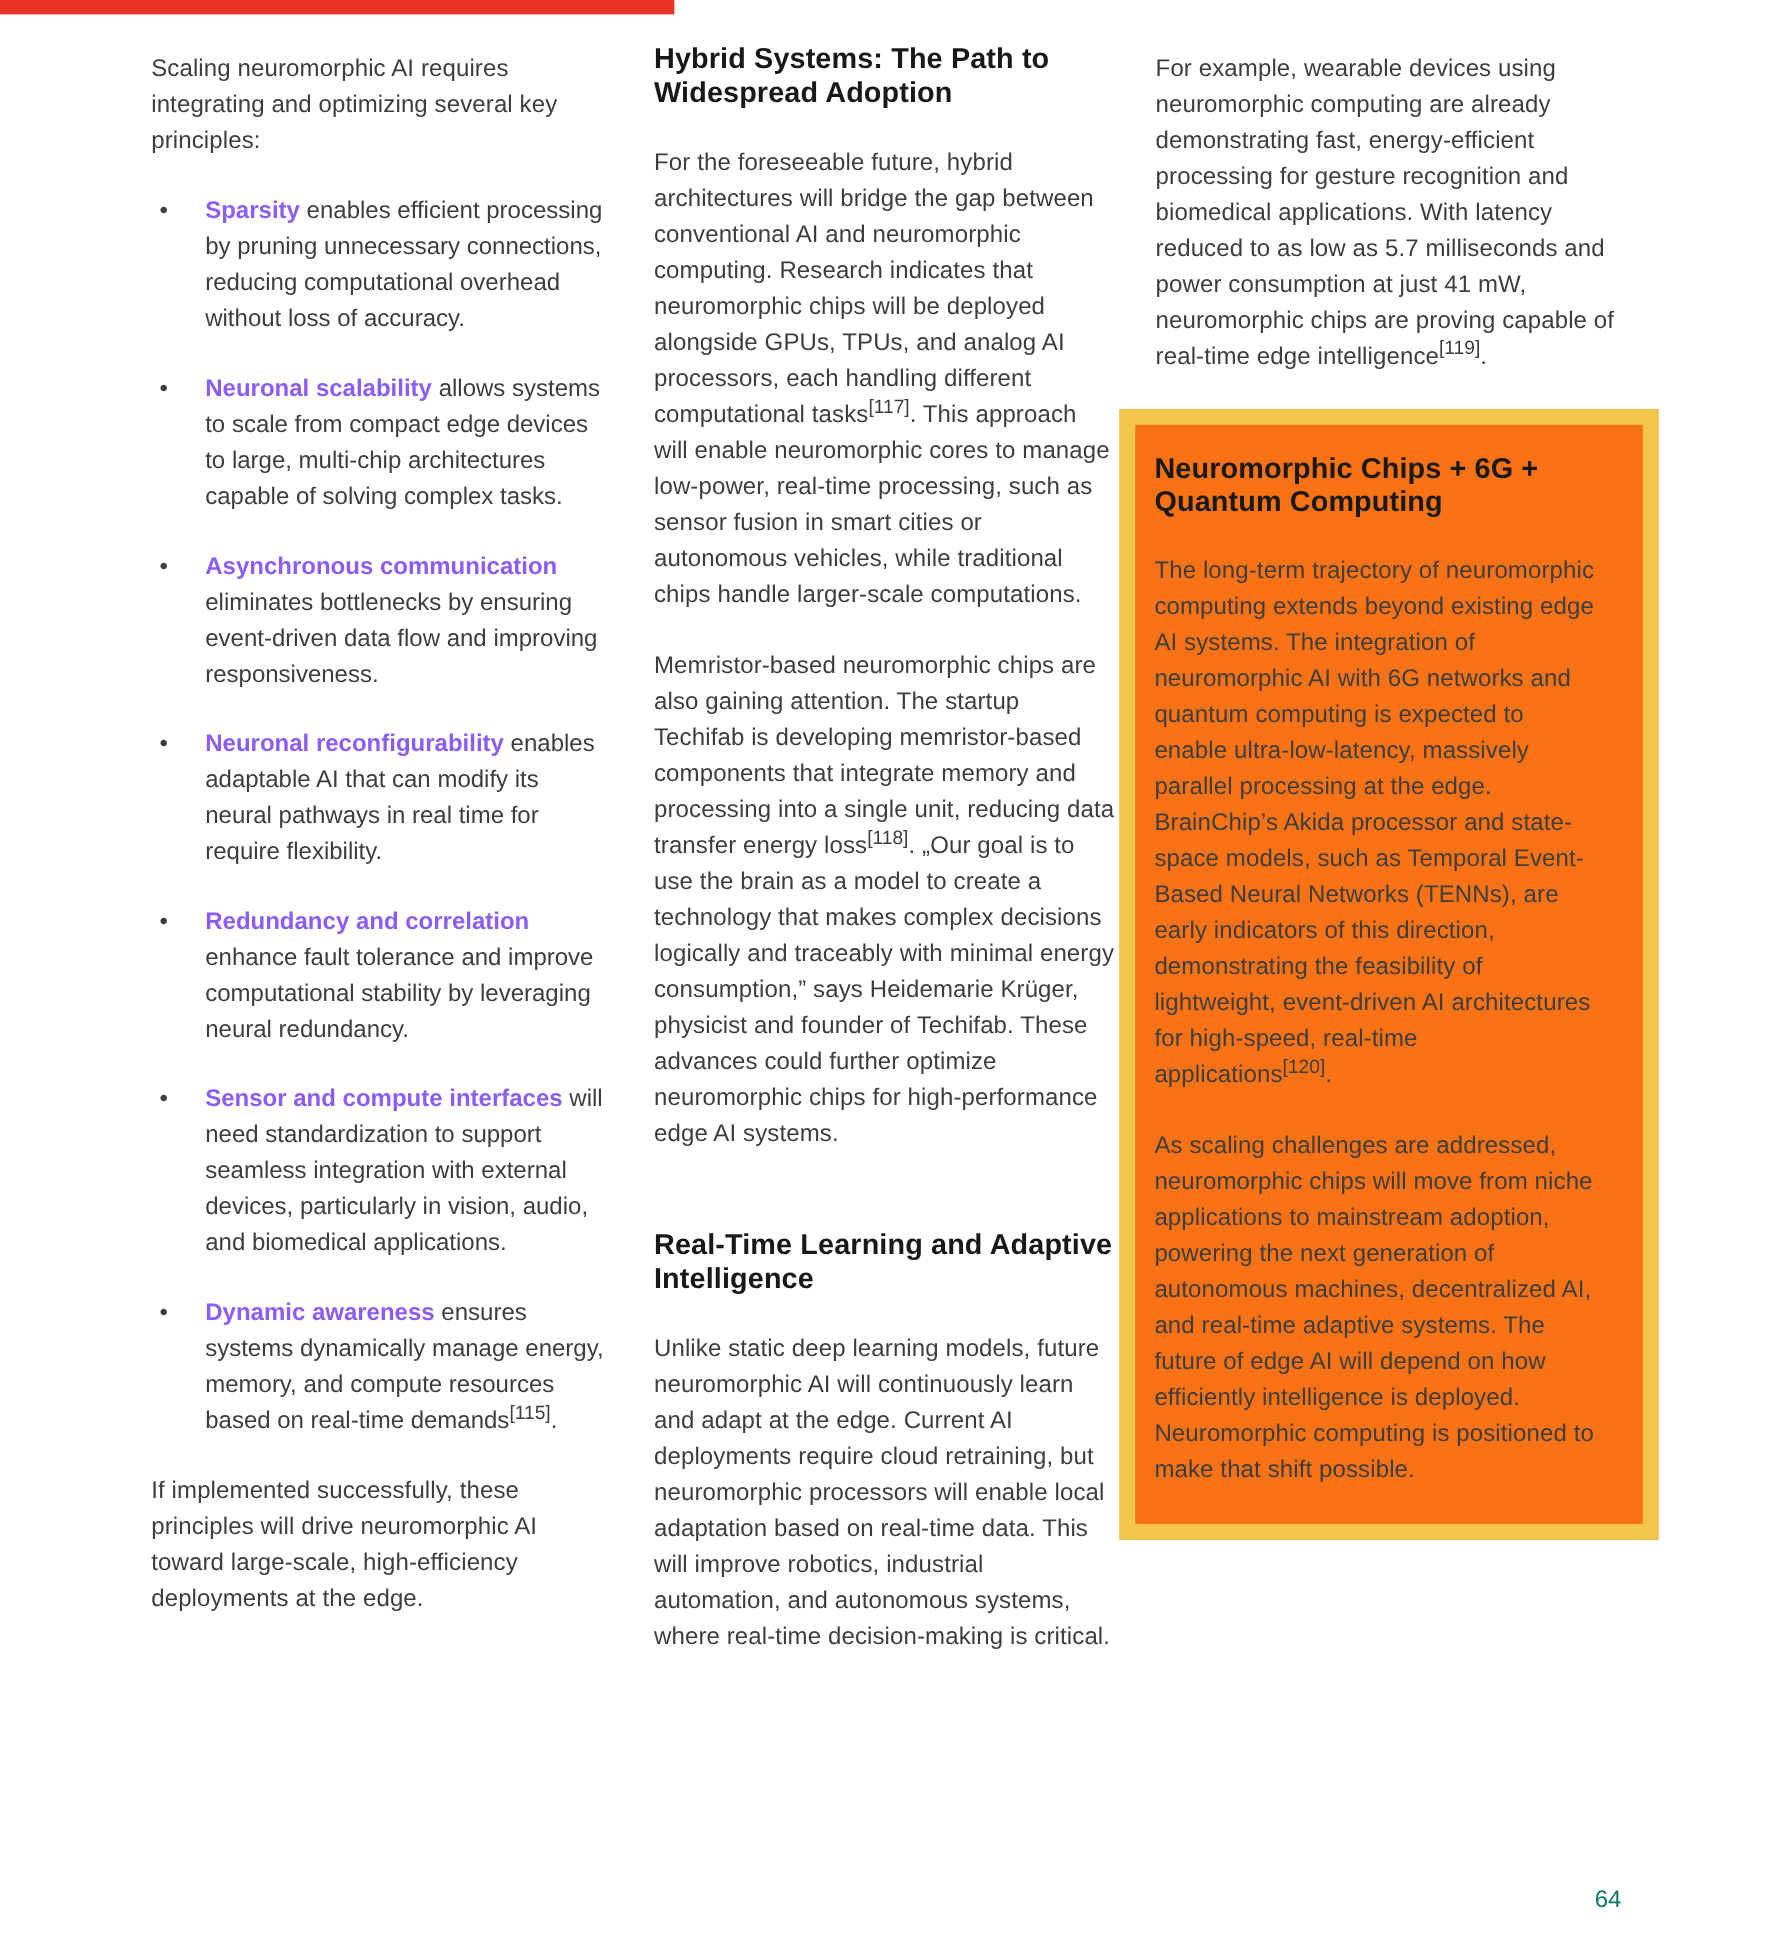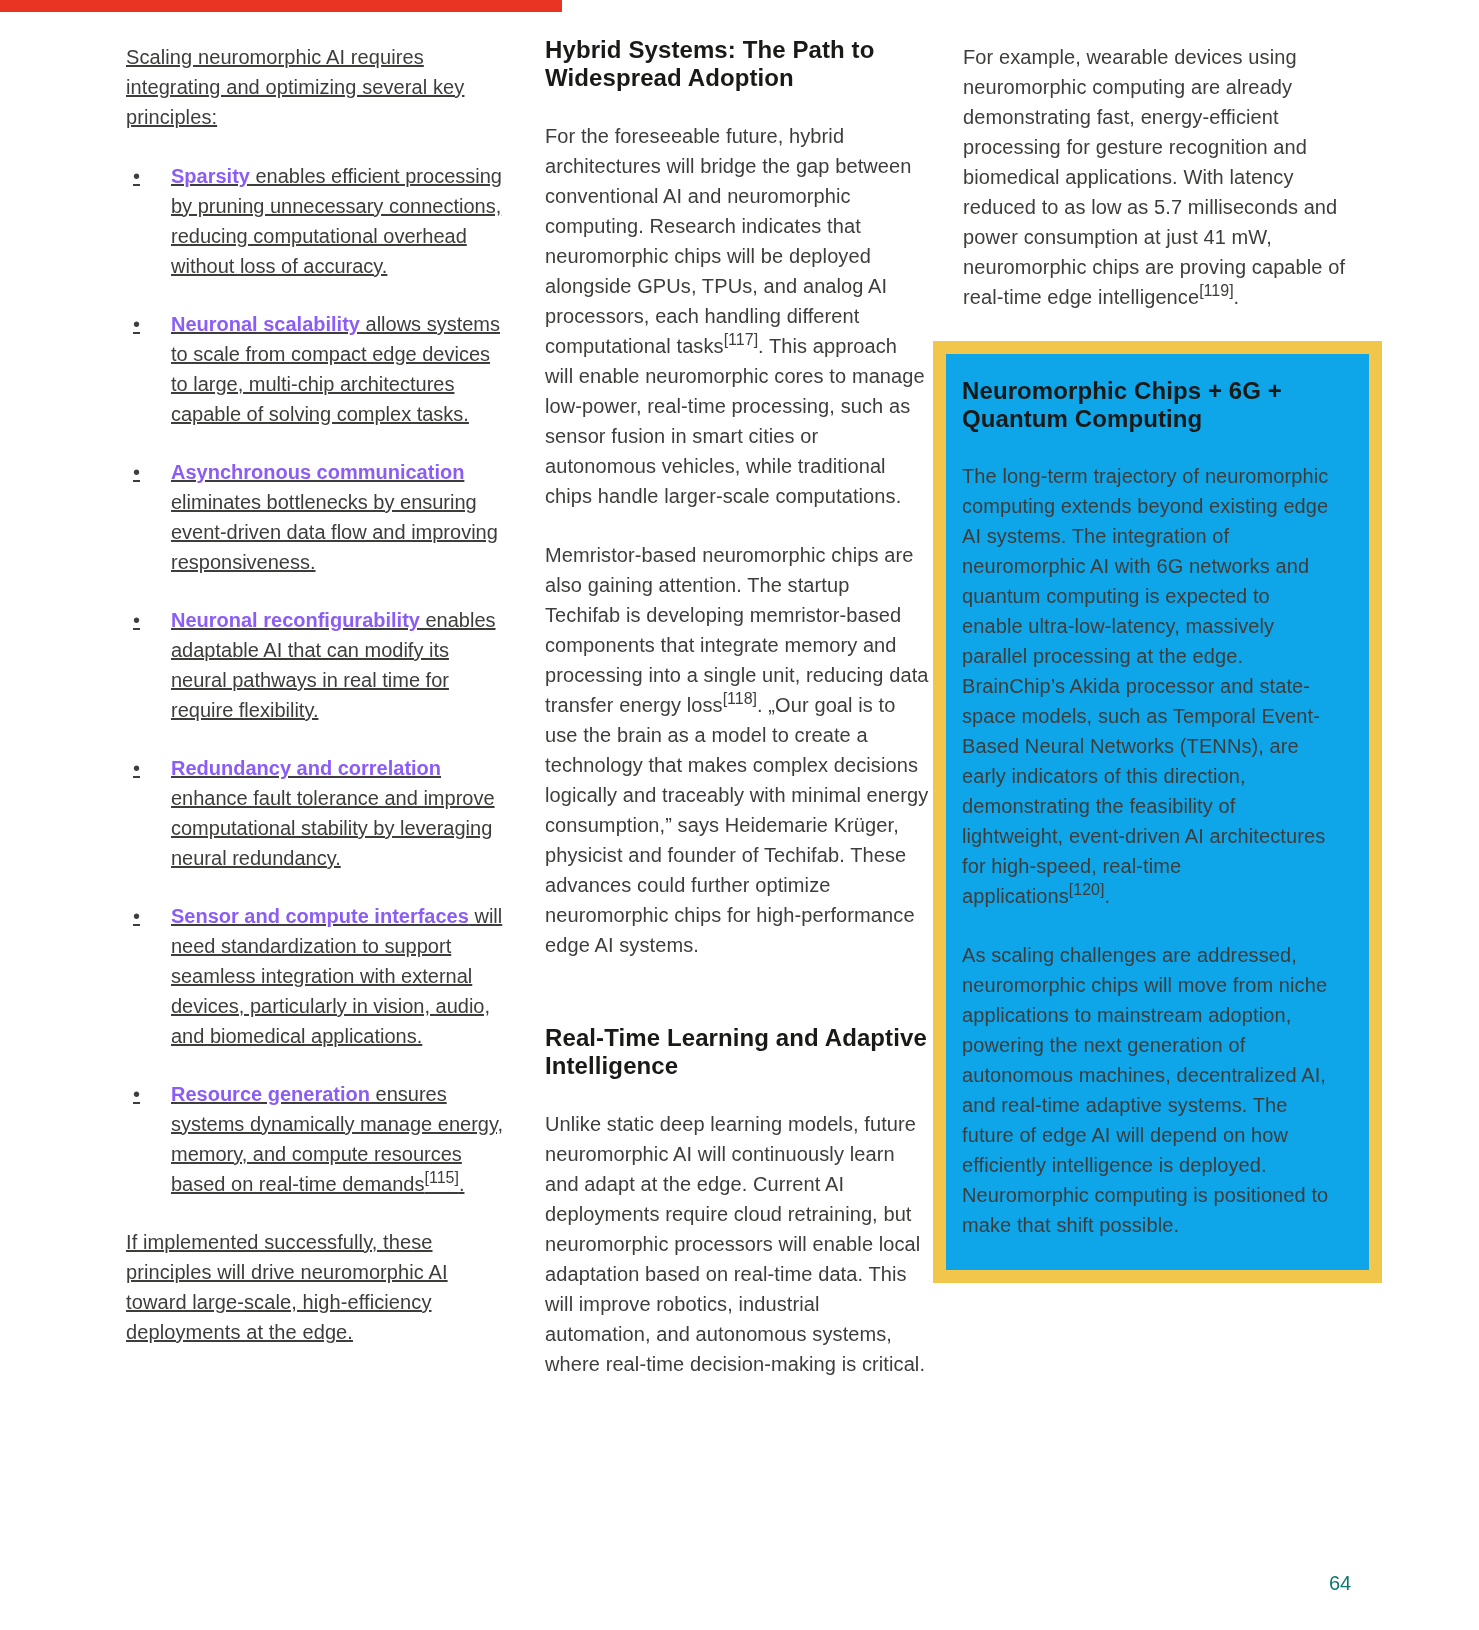--- a/index.html
+++ b/index.html
@@ -12,21 +12,21 @@
     color: #3d3d3c;
     overflow: hidden;
   }
   .accent-bar {
     position: absolute;
     left: 0; top: 0;
     width: 562px; height: 12px;
     background: #e93323;
   }
   .col { position: absolute; width: 384px; top: 42px; }
-  .col1 { left: 126px; text-decoration: underline; }
+  .col1 { left: 126px; }
   .col2 { left: 545px; top: 36px; }
   .col3 { left: 963px; }
   p.body {
     margin: 0 0 29px 0;
     font-size: 20px;
     line-height: 30px;
     color: #3d3d3c;
     letter-spacing: 0.1px;
   }
   h2.heading {
@@ -56,21 +56,21 @@
     line-height: 0;
     vertical-align: super;
     letter-spacing: 0;
   }
   .callout {
     box-sizing: border-box;
     margin-top: 11px;
     margin-left: -30px;
     width: 449px;
     border: 13px solid #f2c64a;
-    background: #0ea5e9;
+    background: #f97316;
     padding: 23px 36px 30px 16px;
   }
   .callout h2.heading { margin-bottom: 28px; }
   .callout p.body:last-child { margin-bottom: 0; }
   .pagenum {
     position: absolute;
     left: 1318px;
     top: 1570px;
     width: 44px;
     text-align: center;
@@ -116,21 +116,21 @@
         <span class="btext"><b class="bullet-lead">Redundancy and correlation</b><span> enhance fault tolerance and improve computational stability by leveraging neural redundancy.</span></span>
       </div>
 
       <div class="bullet">
         <span class="marker">•</span>
         <span class="btext"><b class="bullet-lead">Sensor and compute interfaces</b><span> will need standardization to support seamless integration with external devices, particularly in vision, audio, and biomedical applications.</span></span>
       </div>
 
       <div class="bullet">
         <span class="marker">•</span>
-        <span class="btext"><b class="bullet-lead">Resource generation</b><span> ensures systems dynamically manage energy, memory, and compute resources based on real-time demands</span><sup class="ref">[115]</sup><span>.</span></span>
+        <span class="btext"><b class="bullet-lead">Dynamic awareness</b><span> ensures systems dynamically manage energy, memory, and compute resources based on real-time demands</span><sup class="ref">[115]</sup><span>.</span></span>
       </div>
 
     </div>
 
     <p class="body">If implemented successfully, these principles will drive neuromorphic AI toward large-scale, high-efficiency deployments at the edge.</p>
   </div>
 
   <div class="col col2">
     <h2 class="heading">Hybrid Systems: The Path to Widespread Adoption</h2>
 

